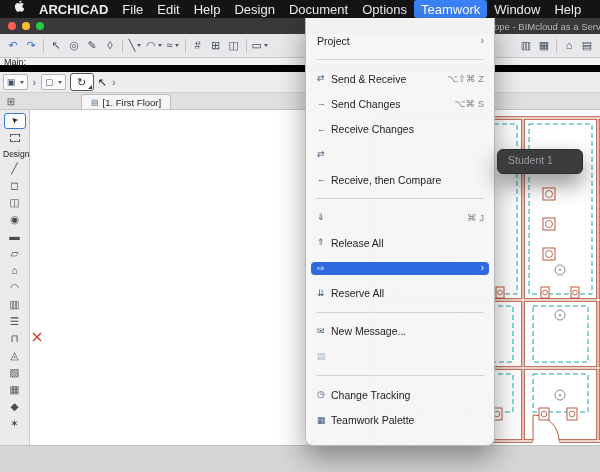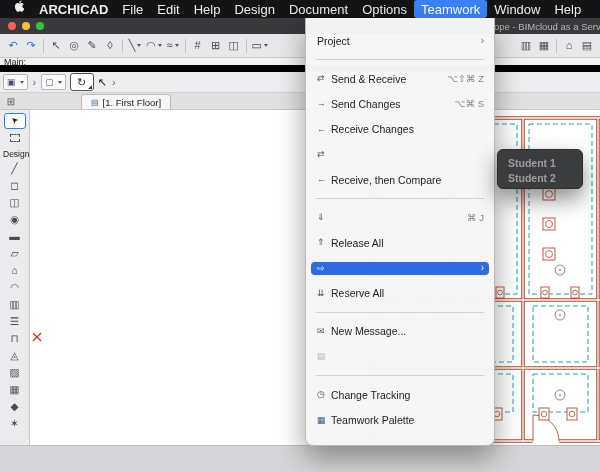--- a/index.html
+++ b/index.html
@@ -63,21 +63,21 @@
   .mi .lbl{white-space:nowrap;}
   .mi .sc{margin-left:auto;padding-left:12px;font-size:9.5px;color:#85858a;white-space:nowrap;}
   .mi .sub{margin-left:auto;padding-left:10px;color:#6e6e72;font-size:10px;line-height:1;}
   .mi.hl{background:#2f6ae0;color:#fff;}
   .mi.hl .ico,.mi.hl .sub{color:#fff;}
   .mi.disabled .lbl{color:#a9a9ad;}
   .mi.disabled .ico{color:#a9b6c2;}
   .msep{height:1px;background:#d2d2d4;margin:3.5px 10px;}
   
   .submenu{position:absolute;left:497px;top:149px;width:86px;z-index:60;background:#3b3c3e;border:1px solid #2c2c2e;border-radius:6px;box-shadow:0 10px 22px rgba(0,0,0,0.45);padding:4px 0;font-size:10.5px;color:#9d9da1;}
-  .smi{height:15px;display:flex;align-items:flex-end;padding:0 10px;white-space:nowrap;font-weight:bold;}
+  .smi{height:15px;display:flex;align-items:flex-start;padding:0 10px;white-space:nowrap;}
 </style>
 </head>
 <body>
 
 <div class="menubar">
   <span class="apple">
     <svg width="10" height="12" viewBox="0 0 11 13">
         <path fill="#ededee" d="M9.2 6.9c0-1.6 1.3-2.4 1.4-2.4C9.9 3.4 8.8 3.3 8.4 3.3c-1-.1-1.9.6-2.4.6-.5 0-1.2-.6-2-.6C2.9 3.3 1 4.5 1 7c0 1.5.6 3.1 1.3 4.1.6.9 1.2 1.8 2 1.8.8 0 1.1-.5 2.1-.5 1 0 1.2.5 2.1.5.9 0 1.4-.8 2-1.7.4-.6.6-1.2.8-1.7-1.6-.6-2.1-1.9-2.1-2.6zM7.6 2.3c.4-.5.7-1.2.6-1.9-.6 0-1.4.4-1.8 1-.4.4-.7 1.1-.6 1.8.7.1 1.4-.4 1.8-.9z"></path>
       </svg>
   </span>
@@ -380,16 +380,13 @@
   <div class="mi">
     <span class="ico">▦</span>
     <span class="lbl">Teamwork Palette</span>
   </div>
 </div>
 
 <div class="submenu">
   <div class="smi">
     <span>Student 1</span>
   </div>
-  <div class="smi">
-    <span>Student 2</span>
-  </div>
 </div>
 
 </body></html>

